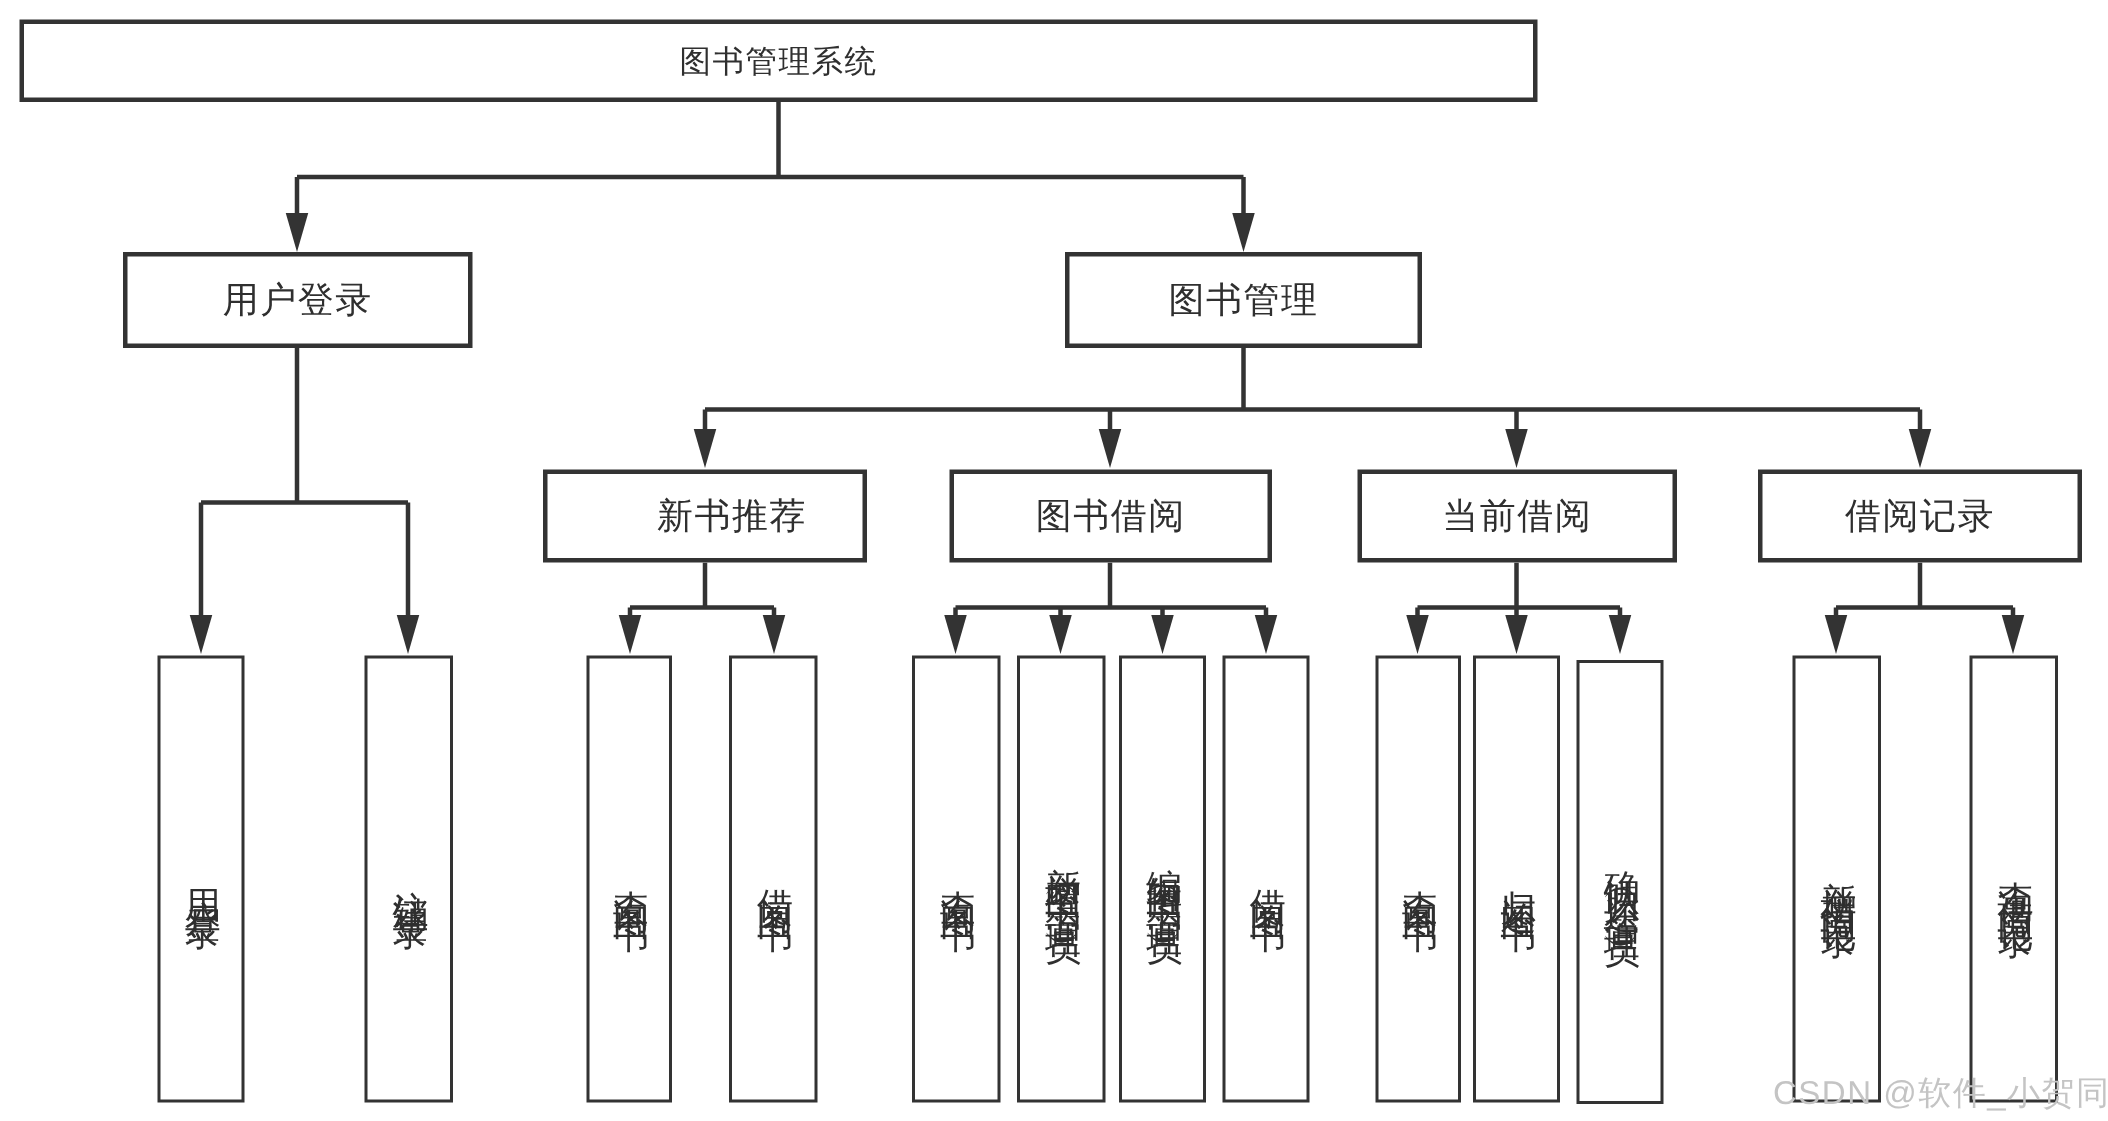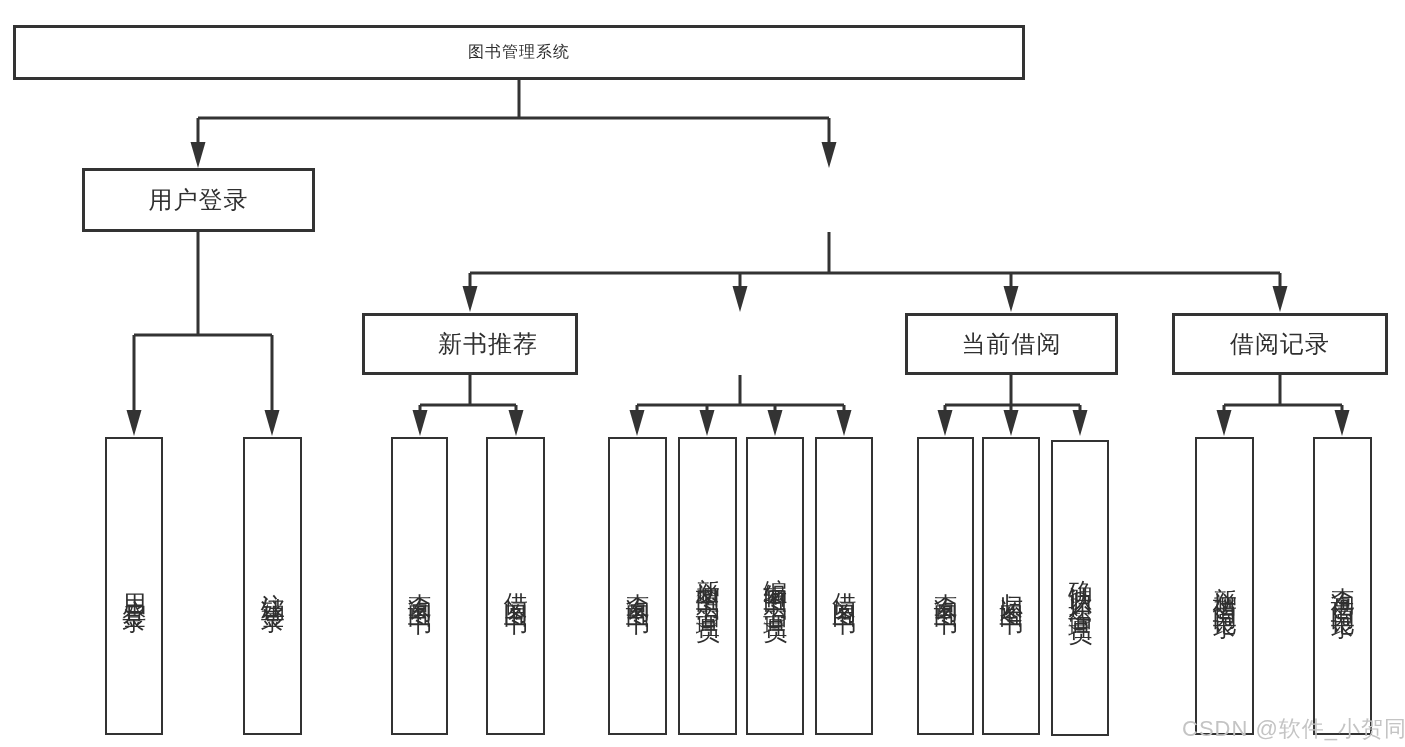--- a/index.html
+++ b/index.html
@@ -40,22 +40,21 @@
     align-items: center;
     justify-content: center;
     color: #2f2f2f;
     z-index: 2;
   }
   .hbox {
     font-size: 24px;
     letter-spacing: 1px;
   }
   .root-box {
-    font-size: 16px;
-    margin-top: 12px;
+    font-size: 21px;
   }
   .vbox {
     border-width: 2.5px;
   }
   .vbox span {
     writing-mode: vertical-rl;
     text-orientation: mixed;
     font-size: 24px;
     line-height: 1.1;
     letter-spacing: 6px;
@@ -116,22 +115,24 @@
     <g>
       <path d="M1280,375 V405 M1224,405 H1342 M1224,405 V412 M1342,405 V412"></path>
       <polygon points="1216.5,410 1231.5,410 1224,436"></polygon>
       <polygon points="1334.5,410 1349.5,410 1342,436"></polygon>
     </g>
   </svg>
 
   <div class="box hbox root-box" style="left:13px;top:13px;width:1012px;height:55px;">图书管理系统</div>
 
   <div class="box hbox" style="left:82px;top:168px;width:233px;height:64px;">用户登录</div>
+  <div class="box hbox" style="left:710px;top:168px;width:238px;height:64px;">图书管理</div>
 
   <div class="box hbox" style="left:362px;top:313px;width:216px;height:62px;padding-left:36px;">新书推荐</div>
+  <div class="box hbox" style="left:633px;top:313px;width:215px;height:62px;">图书借阅</div>
   <div class="box hbox" style="left:905px;top:313px;width:213px;height:62px;">当前借阅</div>
   <div class="box hbox" style="left:1172px;top:313px;width:216px;height:62px;">借阅记录</div>
 
   <div class="box vbox" style="left:105px;top:437px;width:58px;height:298px;">
     <span>用户登录</span>
   </div>
   <div class="box vbox" style="left:243px;top:437px;width:59px;height:298px;">
     <span>注销登录</span>
   </div>
 

